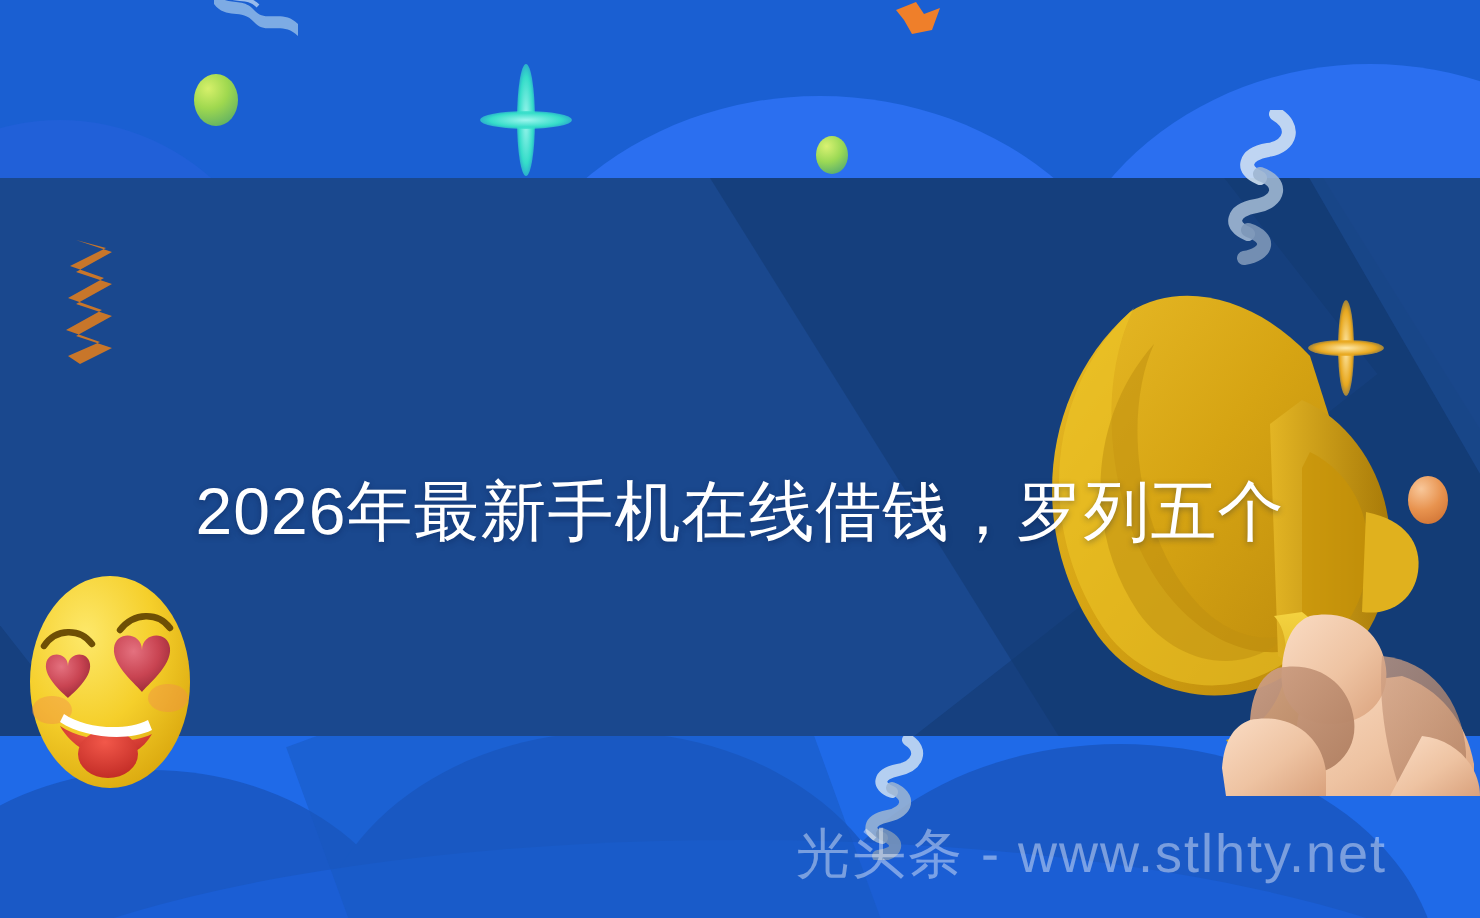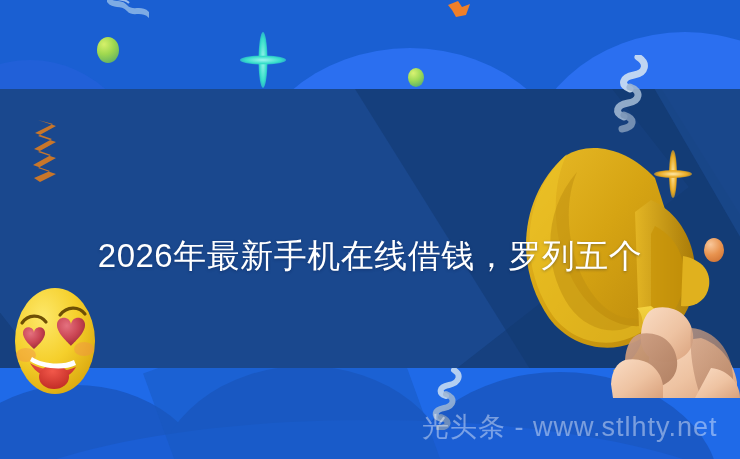--- a/index.html
+++ b/index.html
@@ -109,21 +109,20 @@
   }
   .headline .ln{display:block;}
 
   
   .watermark{
     position:absolute;left:398px;top:409px;
     font-size:27px;color:rgba(255,255,255,.42);
     letter-spacing:1px;
     z-index:31;
     white-space:nowrap;
-    margin-left:24px;
   }
 </style>
 </head>
 <body>
 
 <div id="banner">
 
   <div class="band band-top"></div>
   <div class="band band-mid"></div>
   <div class="band band-bottom"></div>

